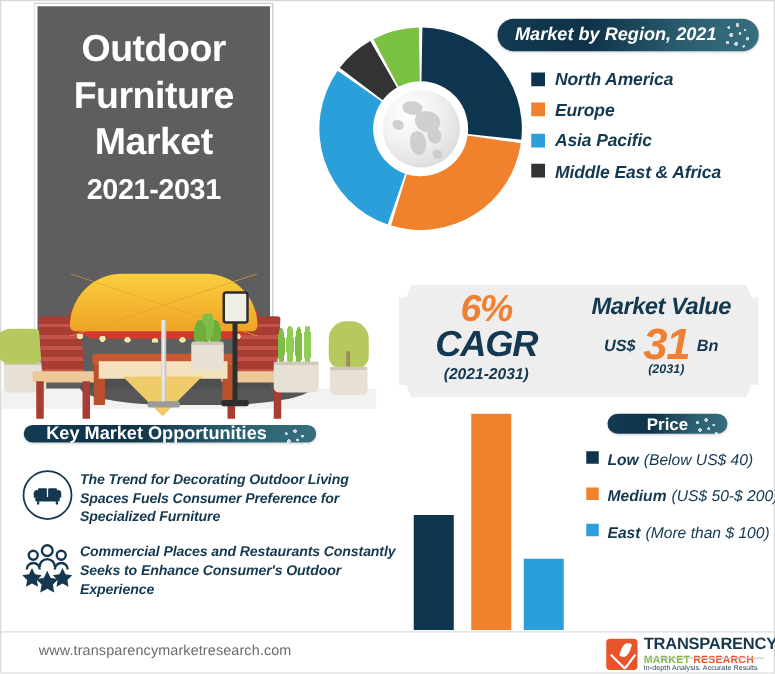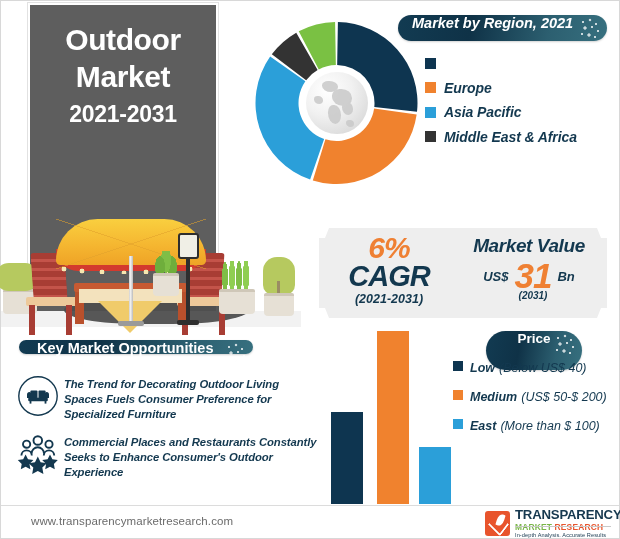--- a/index.html
+++ b/index.html
@@ -175,21 +175,21 @@
   .l2{left:26px;top:17px;width:20px;height:17px;}
   .l3{left:22px;top:33px;width:13px;height:19px;}
   .l4{left:36px;top:30px;width:11px;height:13px;}
   .l5{left:8px;top:24px;width:9px;height:8px;}
   .l6{left:40px;top:48px;width:8px;height:7px;}
 
   
   .pill{
     position:absolute;border-radius:20px;
     background:linear-gradient(100deg,#123b52 0%,#0f3247 35%,#2c5f70 72%,#37707f 100%);
-    color:#ffffff;display:flex;align-items:flex-start;
+    color:#ffffff;display:flex;align-items:center;
     box-shadow:0 1px 2px rgba(0,0,0,.18);
   }
   .pill span.lbl{
     font-style:italic;font-weight:bold;
     white-space:nowrap;
   }
   .pill .sparkle{
     position:absolute;right:6px;top:3px;width:22px;height:22px;
     opacity:.75;
     background:
@@ -199,21 +199,21 @@
       radial-gradient(circle at 6px 10px,#ffffff 1.5px,transparent 1.7px),
       radial-gradient(circle at 13px 9px,#ffffff 1.1px,transparent 1.3px),
       radial-gradient(circle at 19px 13px,#ffffff 1.3px,transparent 1.5px),
       radial-gradient(circle at 3px 16px,#ffffff 1.2px,transparent 1.4px),
       radial-gradient(circle at 10px 17px,#ffffff 1.5px,transparent 1.7px),
       radial-gradient(circle at 16px 19px,#ffffff 1px,transparent 1.2px);
   }
 
   .pill-region{left:397px;top:14px;height:26px;padding:0 34px 0 14px;}
   .pill-region span.lbl{font-size:14.5px;}
-  .pill-price{left:485px;top:330px;height:39px;width:96px;justify-content:center;}
+  .pill-price{left:485px;top:330px;height:16px;width:96px;justify-content:center;}
   .pill-price span.lbl{font-size:13.5px;font-style:normal;}
   .pill-kmo{left:18px;top:339px;height:14px;padding:0 40px 0 18px;}
   .pill-kmo span.lbl{font-size:14.5px;font-style:normal;}
 
   
   .region-legend{position:absolute;left:424px;top:50px;width:196px;}
   .lg-row{display:flex;align-items:center;height:24.5px;}
   .lg-sw{width:11px;height:11px;margin-right:8px;flex:0 0 auto;}
   .lg-tx{
     font-size:14px;font-weight:bold;font-style:italic;color:#13384f;
@@ -234,21 +234,21 @@
   .cg-yrs{font-size:12.5px;font-weight:bold;font-style:italic;color:#13384f;line-height:17px;}
   .plq-mv{position:absolute;left:140px;top:6px;width:140px;text-align:center;}
   .mv-title{font-size:19px;font-weight:bold;font-style:italic;color:#13384f;line-height:24px;letter-spacing:-.4px;}
   .mv-row{display:flex;align-items:center;justify-content:center;gap:6px;margin-top:1px;}
   .mv-us{font-size:13px;font-weight:bold;font-style:italic;color:#13384f;}
   .mv-num{font-size:35px;font-weight:bold;font-style:italic;color:#ef8033;line-height:34px;letter-spacing:-1px;}
   .mv-bn{font-size:13px;font-weight:bold;font-style:italic;color:#13384f;}
   .mv-yr{font-size:10px;font-weight:bold;font-style:italic;color:#13384f;margin-top:-3px;margin-left:8px;}
 
   
-  .price-legend{position:absolute;left:452px;top:360px;width:150px;}
+  .price-legend{position:absolute;left:468px;top:360px;width:150px;}
   .pl-row{display:flex;align-items:baseline;height:29px;}
   .pl-sw{width:10px;height:10px;margin-right:7px;flex:0 0 auto;position:relative;top:-1px;}
   .pl-k{font-size:12.5px;font-weight:bold;font-style:italic;color:#13384f;margin-right:4px;white-space:nowrap;}
   .pl-v{font-size:12.5px;font-style:italic;color:#13384f;white-space:nowrap;}
 
   
   .bars{position:absolute;left:330px;top:330px;width:120px;height:173px;}
   .bar{position:absolute;bottom:0;width:32px;}
 
   
@@ -289,20 +289,21 @@
   .lg-bar{position:absolute;left:30px;top:16.5px;width:96px;height:1px;background:#c9c9c9;}
 </style>
 </head>
 <body>
 
 <div id="root">
 
   <div class="title-panel">
     <div class="t-inner">
       <div class="t-line">Outdoor</div>
+      <div class="t-line">Furniture</div>
       <div class="t-line">Market</div>
       <div class="t-years">2021-2031</div>
     </div>
   </div>
 
   <div class="patio">
     <div class="floor"></div>
     <div class="ground-shadow"></div>
 
     <div class="pot plant-pot-d"></div>
@@ -375,20 +376,21 @@
   </div>
 
   <div class="pill pill-region">
     <span class="lbl">Market by Region, 2021</span>
     <span class="sparkle"></span>
   </div>
 
   <div class="region-legend" id="region-legend">
       <div class="lg-row">
         <span class="lg-sw" style="background: rgb(14, 53, 80);"></span>
+        <span class="lg-tx">North America</span>
       </div>
       <div class="lg-row">
         <span class="lg-sw" style="background: rgb(240, 130, 46);"></span>
         <span class="lg-tx">Europe</span>
       </div>
       <div class="lg-row">
         <span class="lg-sw" style="background: rgb(43, 159, 217);"></span>
         <span class="lg-tx">Asia Pacific</span>
       </div>
       <div class="lg-row">

